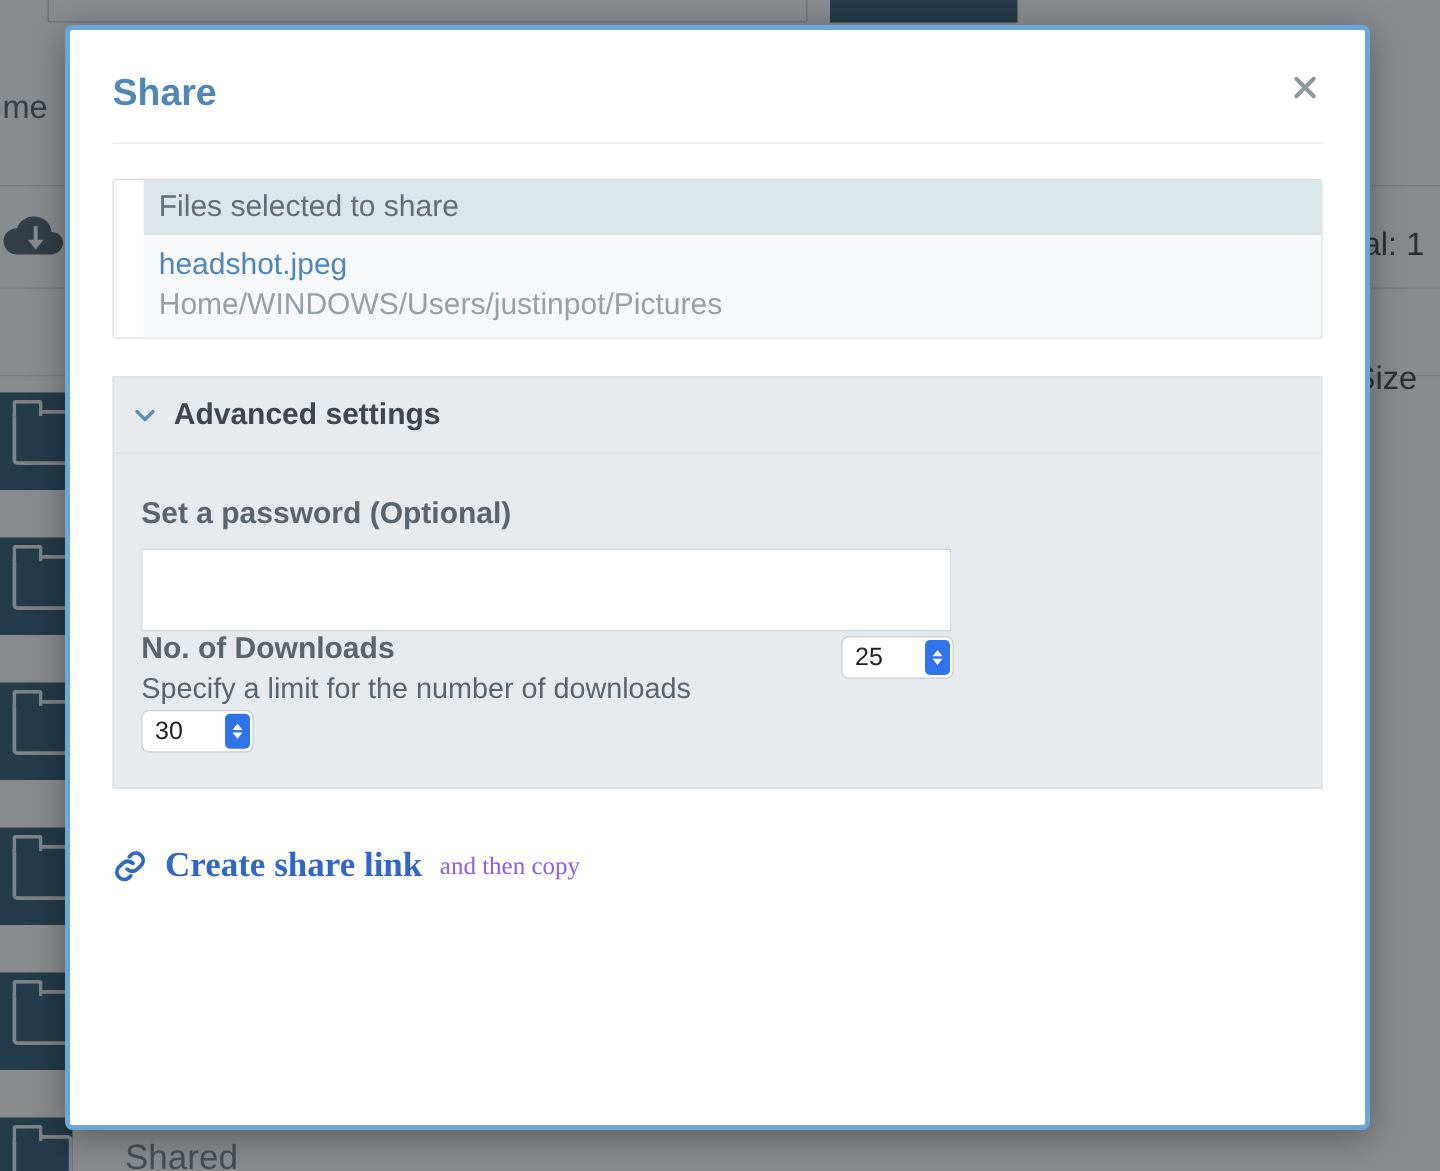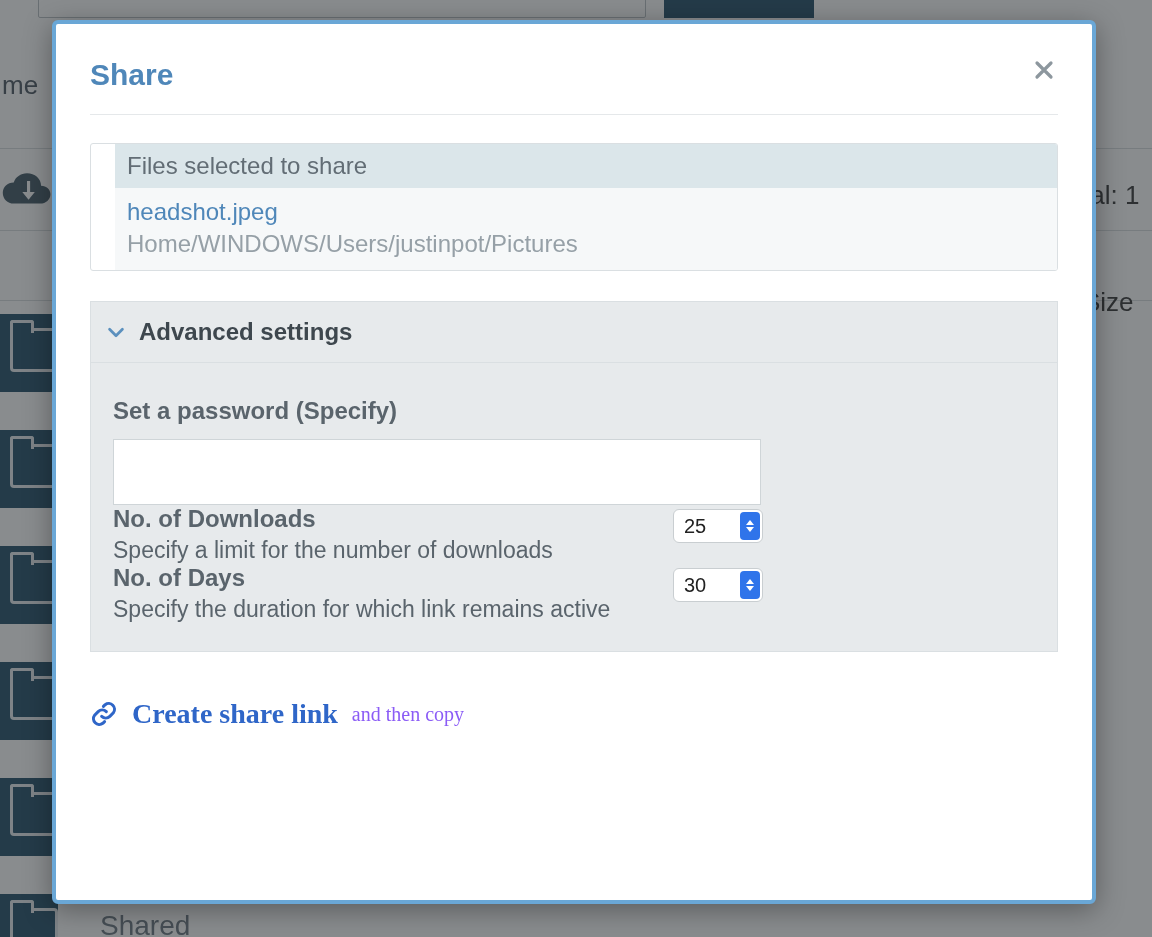--- a/index.html
+++ b/index.html
@@ -162,39 +162,35 @@
       <span class="chev">
         <svg viewBox="0 0 24 24">
             <path fill="none" stroke="currentColor" stroke-width="3" stroke-linecap="round" stroke-linejoin="round" d="M5 9l7 7 7-7"></path>
           </svg>
       </span>
       <span class="adv-title">Advanced settings</span>
     </div>
 
     <div class="adv-body">
 
-      <div class="field-label">Set a password (Specify)</div>
+      <div class="field-label">Set a password (Optional)</div>
       <input class="pw-input" type="text" value="" style="">
 
       <div class="setting-row">
         <div class="setting-text">
           <div class="setting-title">No. of Downloads</div>
           <div class="setting-desc">Specify a limit for the number of downloads</div>
         </div>
         <div class="select-wrap">
           <input class="num-select" type="text" value="25" style="">
           <span class="stepper"></span>
         </div>
       </div>
 
       <div class="setting-row">
-        <div class="setting-text">
-          <div class="setting-title">No. of Days</div>
-          <div class="setting-desc">Specify the duration for which link remains active</div>
-        </div>
         <div class="select-wrap">
           <input class="num-select" type="text" value="30" style="">
           <span class="stepper"></span>
         </div>
       </div>
 
     </div>
   </div>
 
   <div class="create-row">

